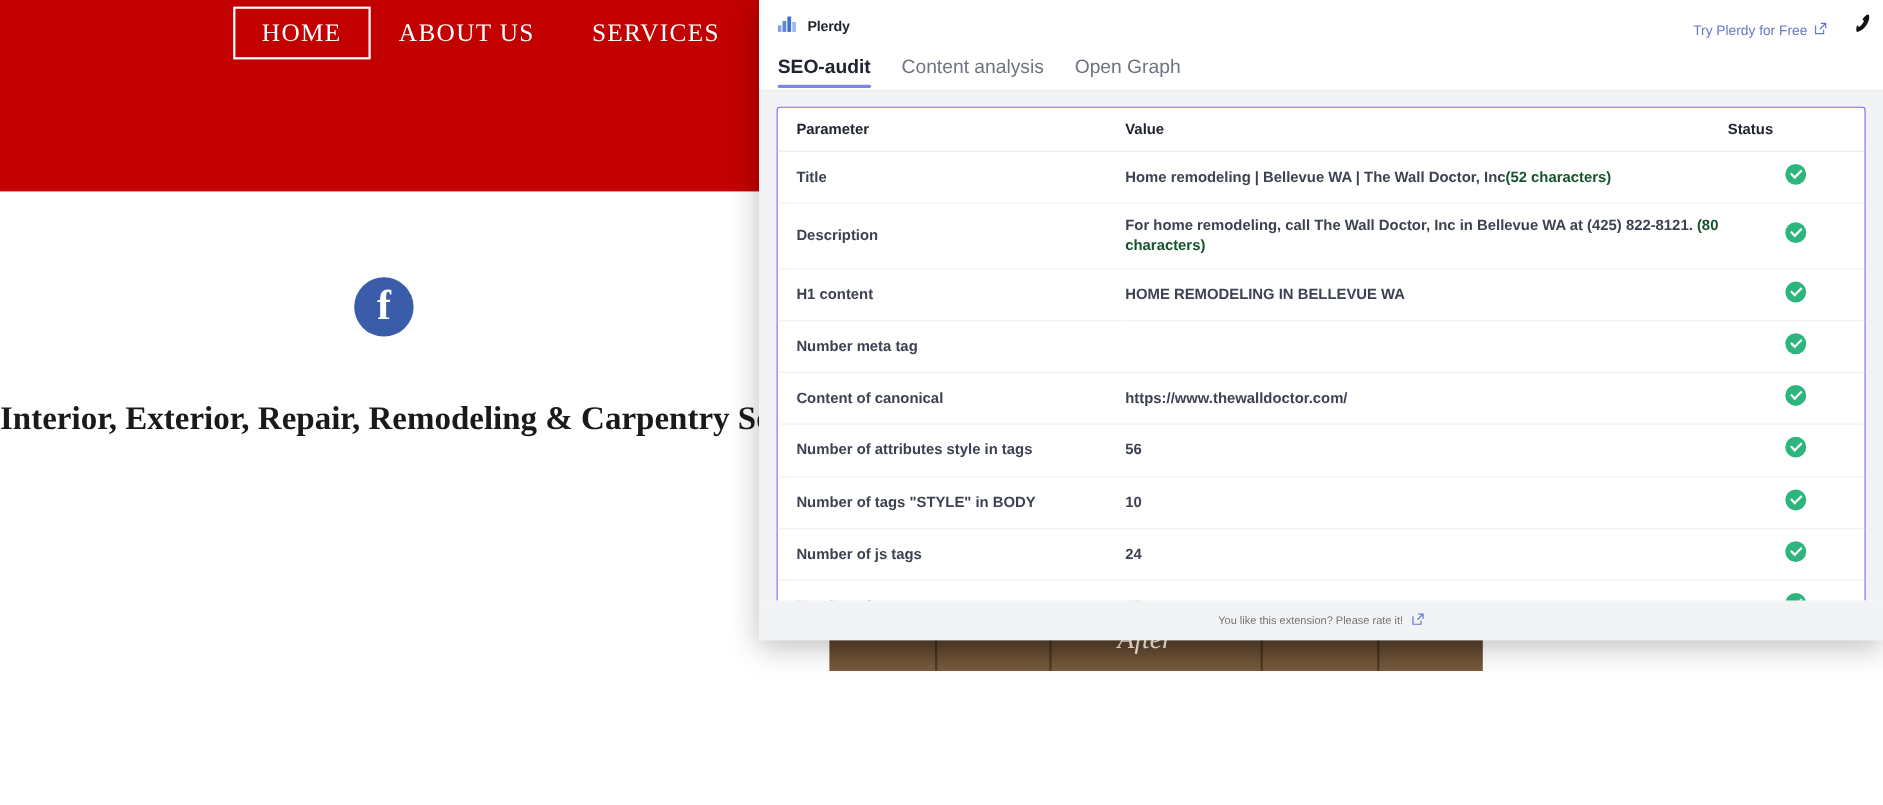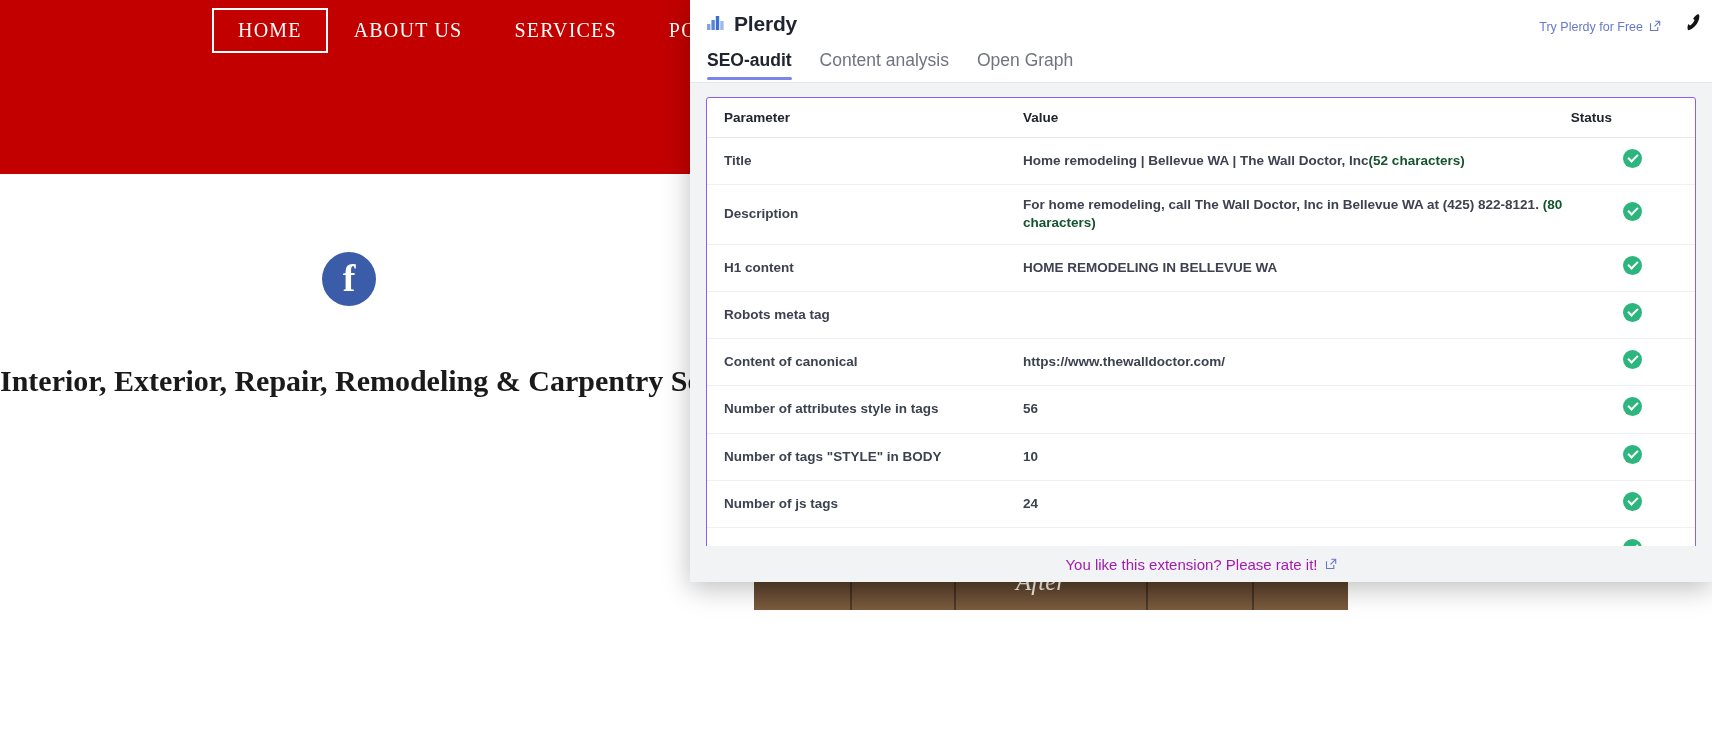--- a/index.html
+++ b/index.html
@@ -16,21 +16,21 @@
     position: absolute; left: 0; top: 0; width: 1712px; height: 174px;
     background: #c20000;
   }
   .site-nav {
     position: absolute; left: 0; top: 0; height: 60px;
     display: flex; align-items: center; gap: 0px;
     padding-left: 212px;
   }
   .nav-item {
     color: #ffffff; font-family: "Liberation Serif", serif;
-    font-size: 20px; letter-spacing: 1.2px;
+    font-size: 23px; letter-spacing: 1.2px;
     padding: 11px 26px; white-space: nowrap;
   }
   .nav-item.active { border: 2px solid #ffffff; padding: 9px 24px; }
   .site-tagline {
     position: absolute; left: 0; top: 98px; width: 1712px;
     text-align: center;
     font-family: "Liberation Serif", serif; font-weight: bold;
     font-size: 27px; color: #ffffff; letter-spacing: .3px;
   }
   .fb-badge {
@@ -67,21 +67,21 @@
     display: flex; flex-direction: column;
   }
   .panel-header {
     height: 47px; flex: none; position: relative;
     display: flex; align-items: center;
     padding: 0 12px 0 17px;
   }
   .brand { display: flex; align-items: center; gap: 7px; }
   .brand-logo { display: block; }
   .brand-name {
-    font-size: 21px; font-weight: bold; color: #1f2430; letter-spacing: -.2px;
+    font-size: 13px; font-weight: bold; color: #1f2430; letter-spacing: -.2px;
   }
   .header-right {
     margin-left: auto; display: flex; align-items: flex-end; gap: 26px;
   }
   .try-free {
     display: inline-flex; align-items: center; gap: 6px;
     color: #6878c8; font-size: 12.5px; white-space: nowrap;
   }
   .phone-ico { color: #1a1a1a; display: inline-block; }
   .ext-ico { display: inline-block; vertical-align: middle; }
@@ -133,21 +133,21 @@
   .check::after {
     content: ""; position: absolute; left: 5px; top: 5px;
     width: 8px; height: 4px;
     border-left: 2px solid #fff; border-bottom: 2px solid #fff;
     transform: rotate(-45deg);
   }
 
   .panel-footer {
     flex: none; height: 36px; background: #f2f3f5;
     display: flex; align-items: center; justify-content: center; gap: 7px;
-    color: #a21caf; font-size: 15px;
+    color: #737373; font-size: 10px;
   }
 </style>
 </head>
 <body>
 
 <div id="root">
 
   <div class="site-hero">
     <div class="site-nav">
       <div class="nav-item active">HOME</div>
@@ -237,21 +237,21 @@
               </td>
             </tr>
             <tr>
               <td class="col-param">H1 content</td>
               <td class="col-value">HOME REMODELING IN BELLEVUE WA</td>
               <td class="col-status">
                 <span class="check"></span>
               </td>
             </tr>
             <tr>
-              <td class="col-param">Robots meta tag</td>
+              <td class="col-param">Number meta tag</td>
               <td class="col-value"></td>
               <td class="col-status">
                 <span class="check"></span>
               </td>
             </tr>
             <tr>
               <td class="col-param">Content of canonical</td>
               <td class="col-value">https://www.thewalldoctor.com/</td>
               <td class="col-status">
                 <span class="check"></span>

